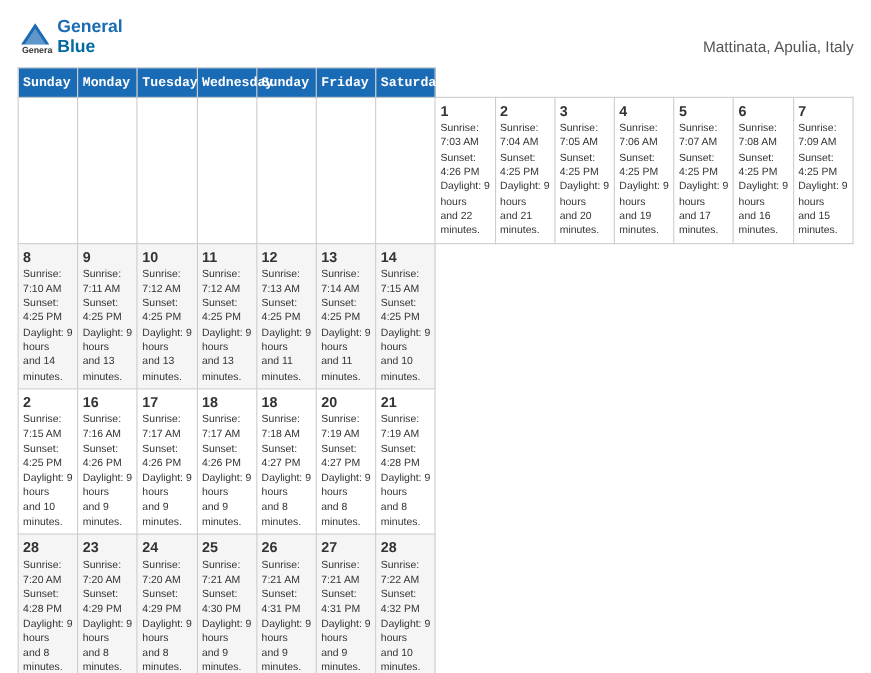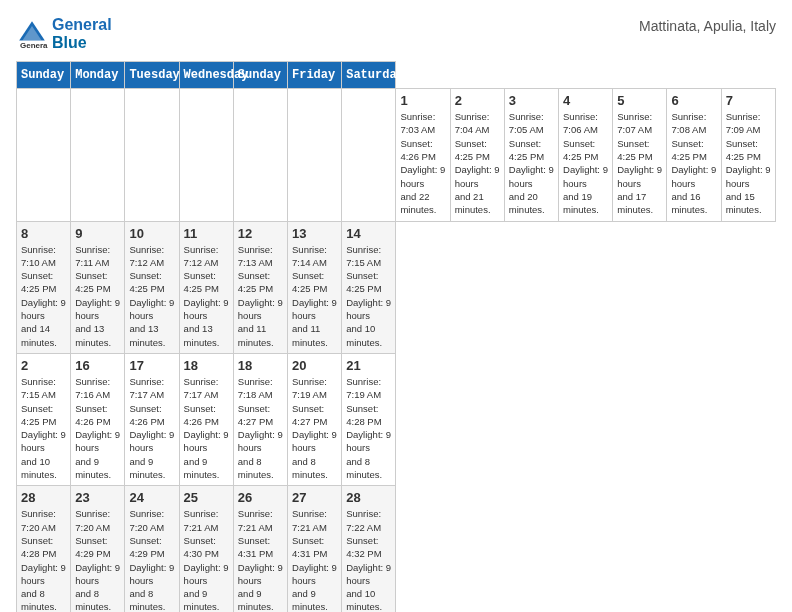--- a/index.html
+++ b/index.html
@@ -45,21 +45,21 @@
     }
     .month-title {
       font-size: 32px;
       font-weight: bold;
       color: #333;
       line-height: 1.1;
     }
     .location {
       font-size: 14px;
       color: #555;
-      margin-top: 2px;
+      margin-top: 18px;
     }
     table {
       width: 100%;
       border-collapse: collapse;
       table-layout: fixed;
     }
     thead tr th {
       background: #1a6bb5;
       color: #fff;
       font-size: 12px;

